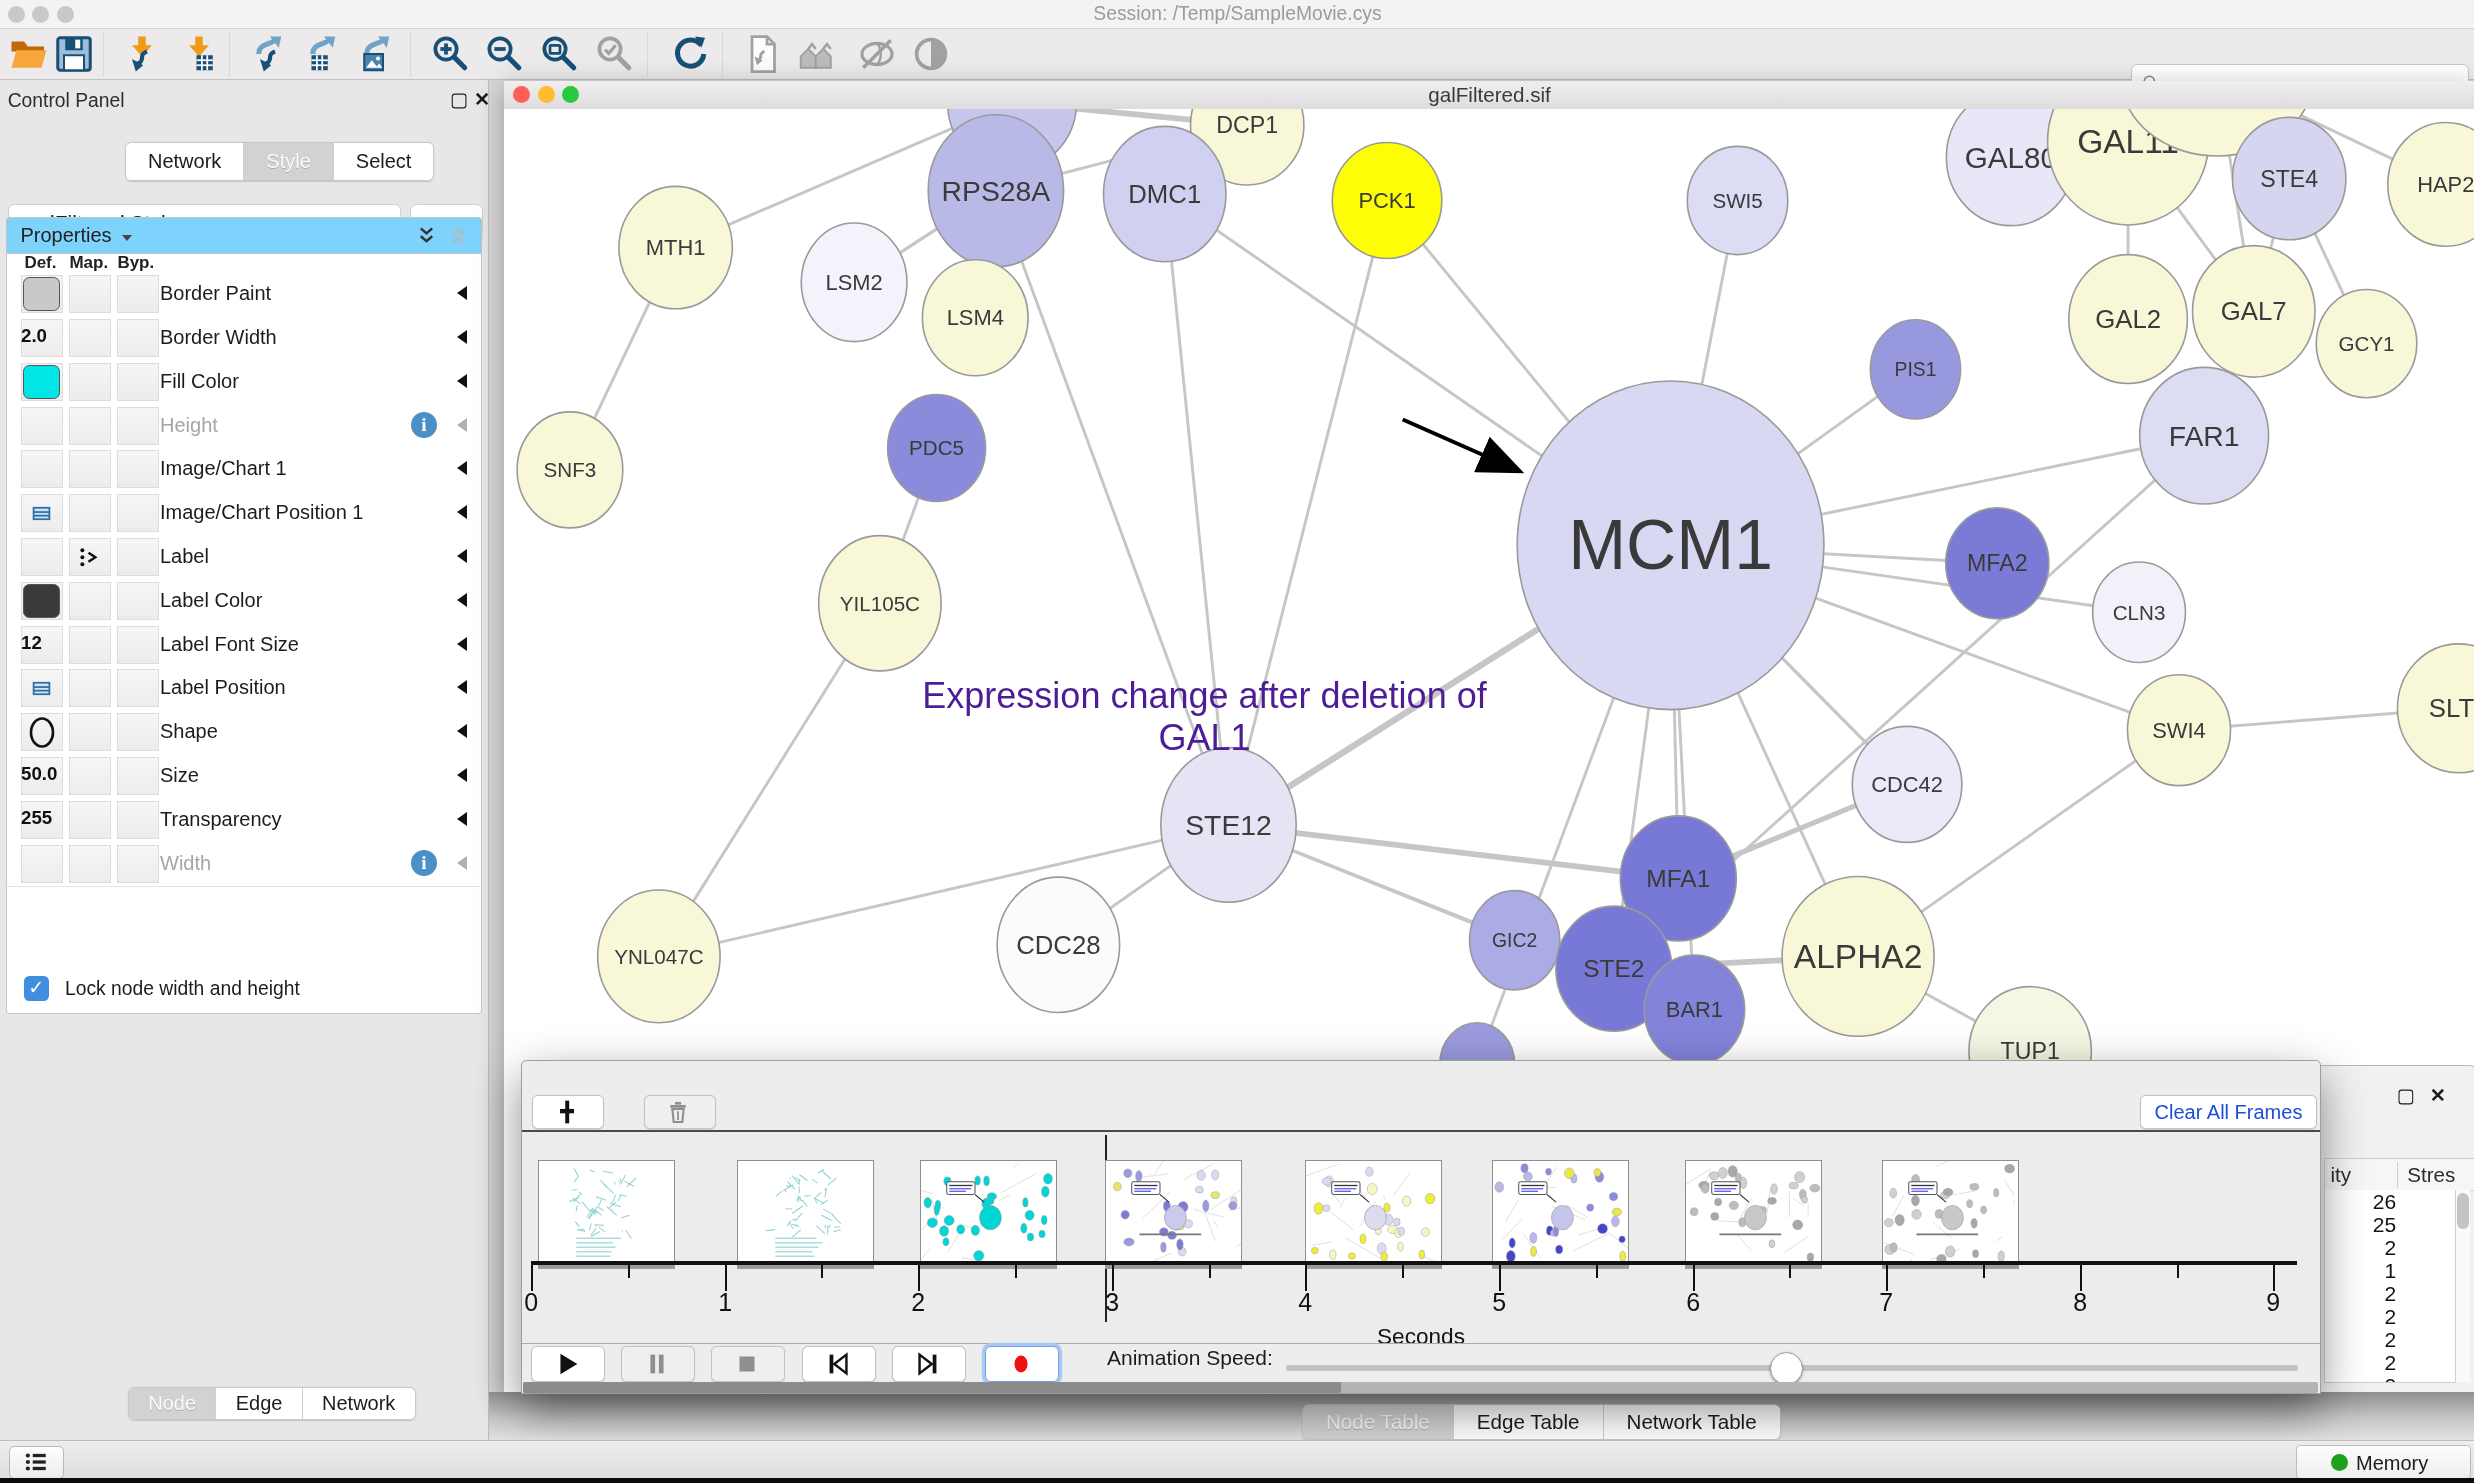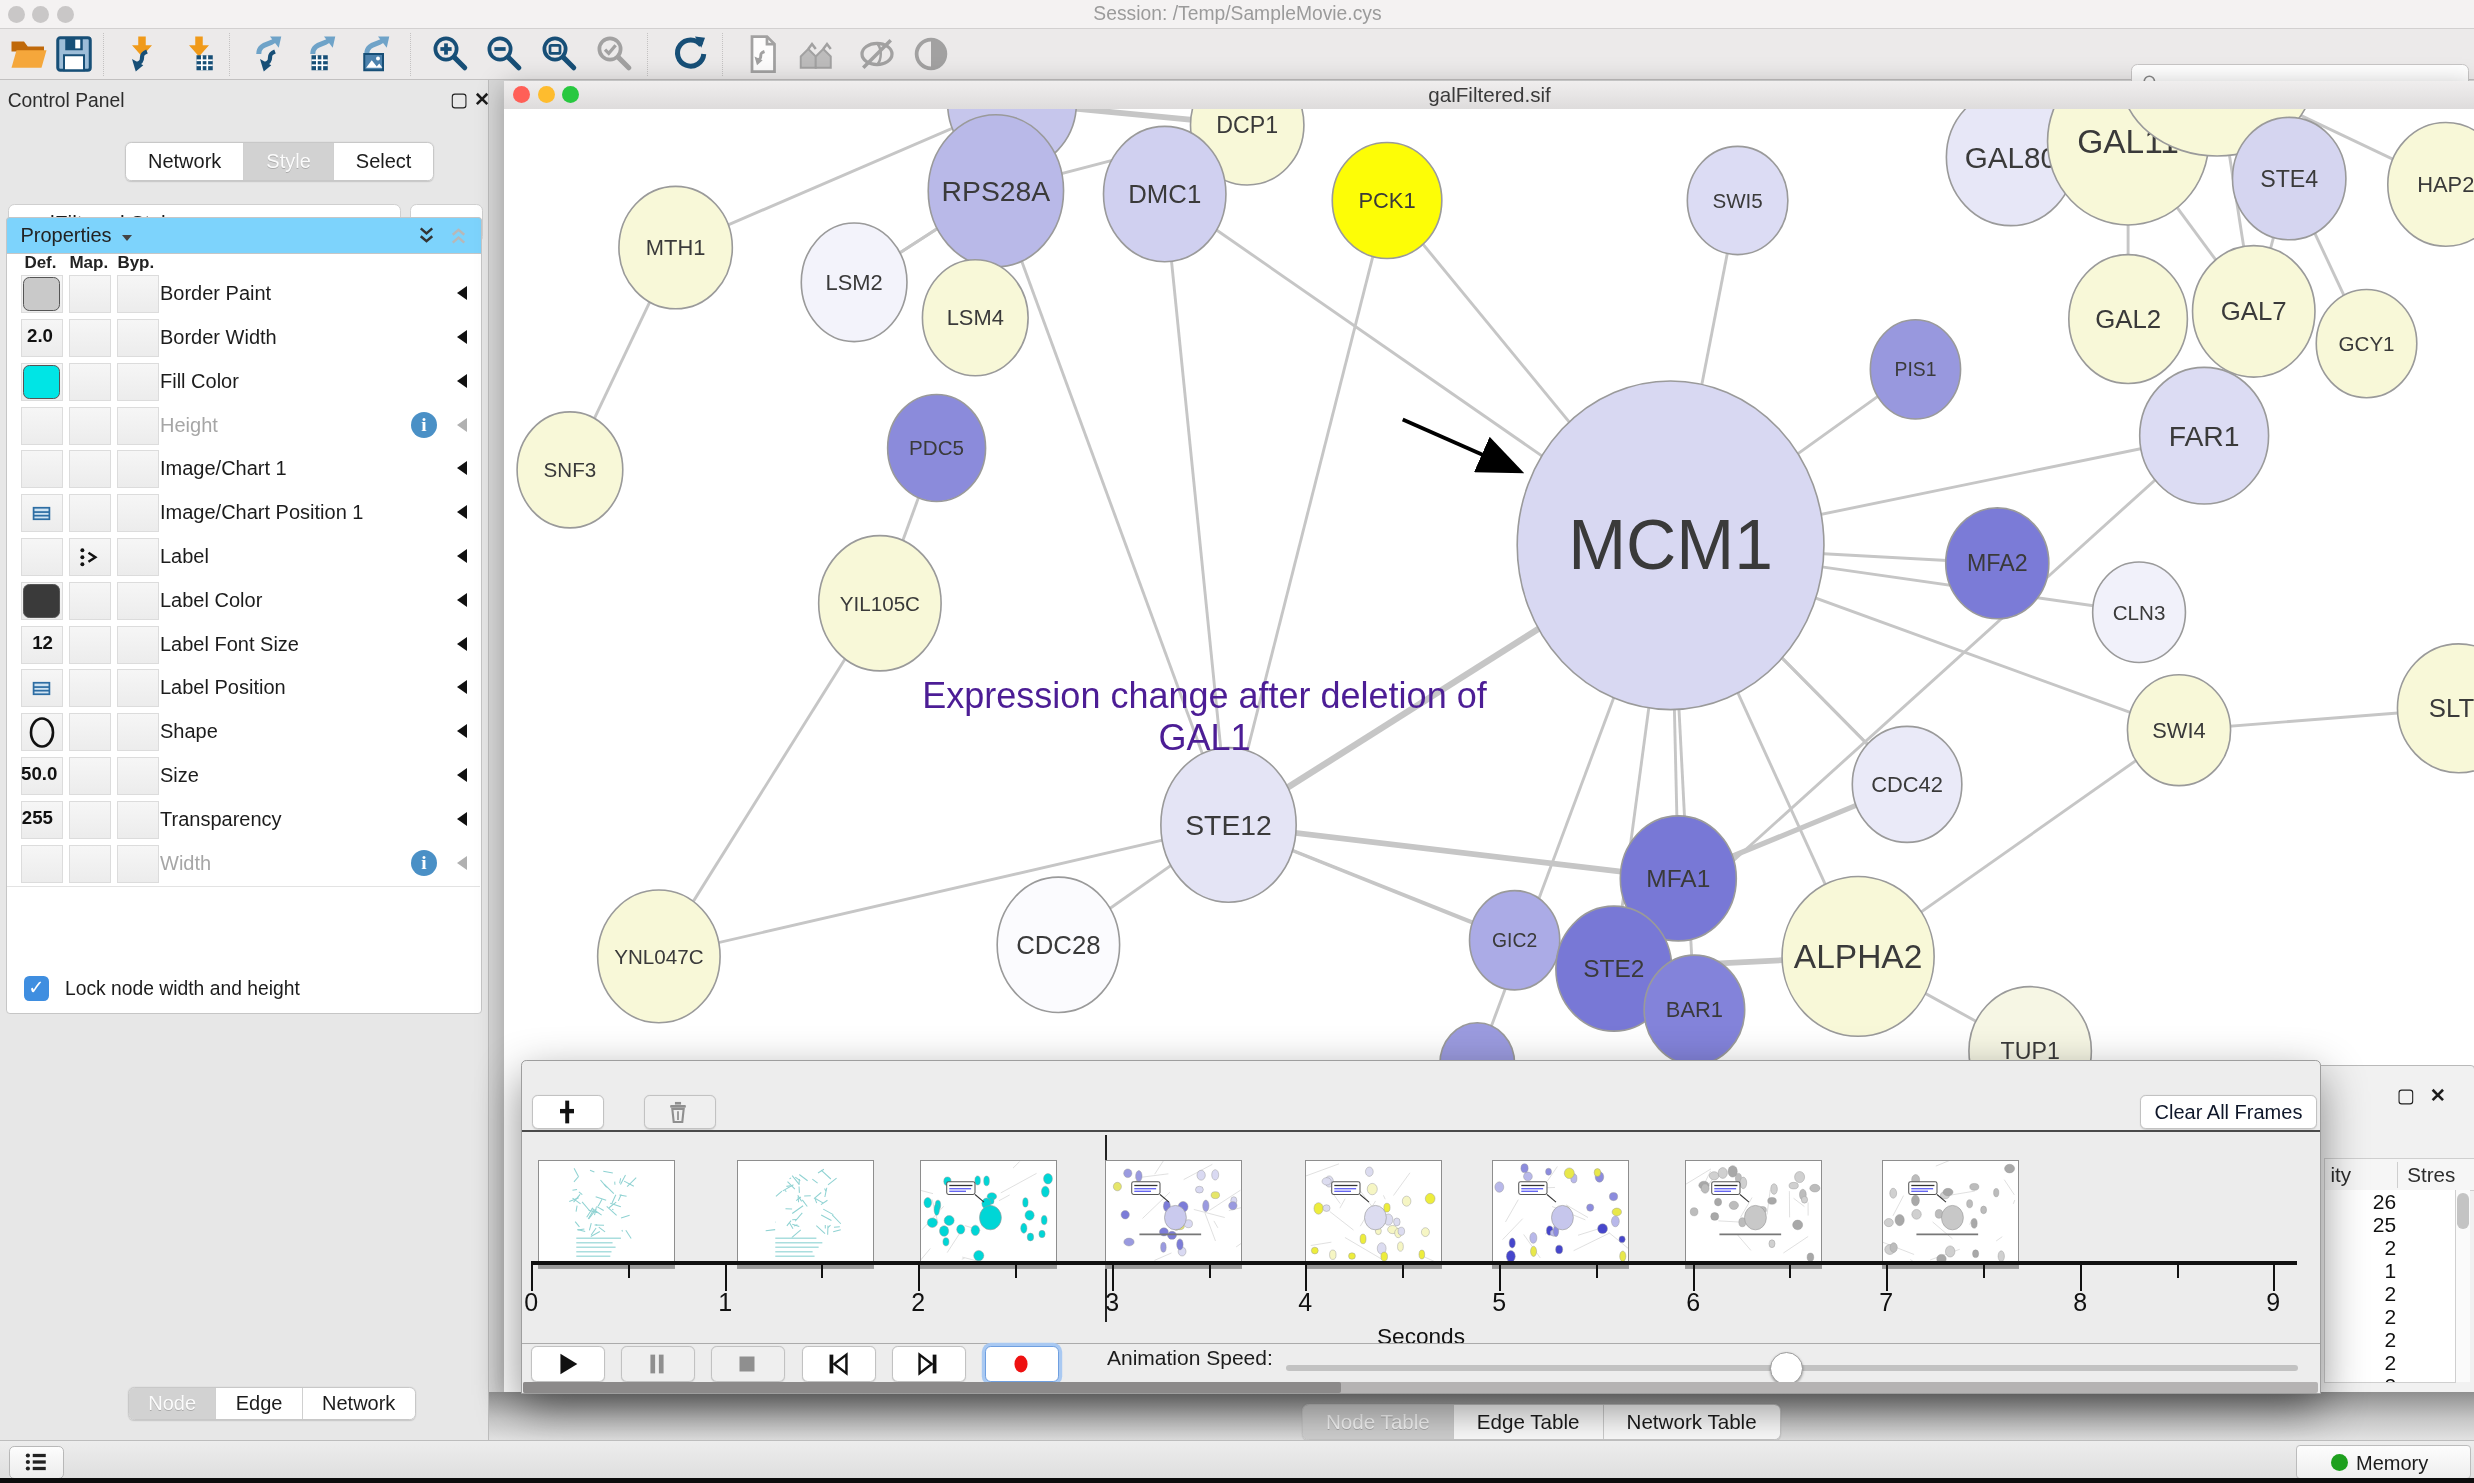--- a/index.html
+++ b/index.html
@@ -36,21 +36,21 @@
          border-top:9px solid #444;}
   #style-menu-btn{left:410px;top:124px;width:71px;height:37px;background:#fff;border:1.3px solid #cfcfcf;border-radius:6.4px;}
   #props-box{left:6.4px;top:137px;width:474px;height:795px;background:#fff;border:0.6px solid #c6c6c6;border-radius:3.9px;}
   #props-header{left:6.4px;top:137px;width:474px;height:35px;background:#7dd3fc;border-radius:3.9px 3.9px 0 0;
                 border:0.6px solid #c6c6c6;}
   #props-header .ph-label{position:absolute;left:13px;top:6.4px;font-size:20px;color:#222;}
   #col-headers{position:absolute;left:6.4px;top:173px;width:474px;height:19.3px;font-size:17px;font-weight:bold;color:#222;}
   .prow{position:absolute;left:7px;width:473px;height:44px;background:#fff;border-bottom:1.3px solid #e3e3e3;}
   .pcell{position:absolute;top:3.2px;width:40px;height:36px;background:linear-gradient(#f6f6f6,#ececec);border:0.6px solid #dcdcdc;}
   .pswatch{position:absolute;left:1.3px;top:1.3px;width:35px;height:32px;border:1.3px solid #555;border-radius:6.4px;}
-  .pval{position:absolute;width:32px;top:9px;text-align:right;font-size:18.7px;font-weight:bold;color:#111;}
+  .pval{position:absolute;width:32px;top:9px;text-align:left;font-size:18.7px;font-weight:bold;color:#111;}
   .plabel{position:absolute;left:153px;top:9.7px;font-size:20px;color:#1c1c1c;}
   .plabel.dis{color:#a6a6a6;}
   .disc{position:absolute;right:13px;top:14px;width:0;height:0;border-top:7.7px solid transparent;border-bottom:7.7px solid transparent;border-right:10.3px solid #111;}
   .disc.dis{border-right-color:#b0b0b0;}
   .info-ic{position:absolute;right:43px;top:8.4px;width:26px;height:26px;border-radius:50%;background:#4a90c6;color:#fff;
            font-size:19.3px;font-weight:bold;text-align:center;line-height:26px;font-family:"Liberation Serif",serif;}
   #lockrow{left:7px;top:885px;width:473px;height:45px;background:#fff;border-radius:0 0 3.9px 3.9px;}
   .checkbox{position:absolute;left:17px;top:11px;width:24.5px;height:24.5px;background:#3f8ee0;border-radius:5.2px;
             color:#fff;font-size:19.3px;text-align:center;line-height:24.5px;}
   #lockrow .lbl{position:absolute;left:58px;top:13px;font-size:19.3px;color:#1c1c1c;}
@@ -69,21 +69,21 @@
   #annotation .t2{position:absolute;left:18px;top:41px;font-size:23px;color:#3a3aee;}
   #annotation .t3{position:absolute;left:19.3px;top:72px;font-size:23px;color:#3a3aee;}
   #caption{left:391px;top:566px;width:619px;text-align:center;font-size:36px;color:#4c1d95;}
   
   #cyan-win{left:521px;top:1060px;width:1798px;height:332px;background:#ededed;border:0.6px solid #9e9e9e;border-radius:5.2px 5.2px 0 0;
             box-shadow:0 16px 45px rgba(0,0,0,.45);}
   #cyan-chrome{left:0;top:0;width:100%;height:31px;background:linear-gradient(#f2f0f0,#dddbdb);border-bottom:0.6px solid #b6b6b6;border-radius:5.2px 5.2px 0 0;}
   #cyan-chrome .title{width:100%;text-align:center;line-height:31px;font-size:22px;color:#3d3d3d;}
   .btn{position:absolute;background:#fff;border:1.3px solid #c2c2c2;border-radius:5.8px;box-shadow:0 0.6px 1.3px rgba(0,0,0,.12);}
   .btn.dim{background:#efefef;}
-  #clear-frames{left:1618px;top:34px;width:175px;height:32px;font-size:20px;color:#0f172a;text-align:center;line-height:32px;}
+  #clear-frames{left:1618px;top:34px;width:175px;height:32px;font-size:20px;color:#1d4ed8;text-align:center;line-height:32px;}
   #cyan-sep{left:0;top:69px;width:100%;height:1.9px;background:#4a4a4a;}
   #timeline{left:0;top:71px;width:100%;height:213px;background:#ececec;}
   #playhead{left:583px;top:74px;width:1.9px;height:187px;background:#222;}
   .thumb{position:absolute;top:99px;width:135px;height:103px;background:#fff;border:1.3px solid #8e8e8e;
          box-shadow:0 3.9px 0 #9a9a9a;}
   .thumb svg{width:100%;height:100%;}
   #axis{left:9px;top:200px;width:1766px;height:3.9px;background:#111;}
   .tick{position:absolute;width:1.9px;background:#111;top:204px;}
   .ticklbl{position:absolute;top:227px;width:39px;margin-left:-19.3px;text-align:center;font-size:25px;color:#111;}
   #seconds-lbl{left:0;top:263px;width:1798px;text-align:center;font-size:22.6px;color:#111;}

